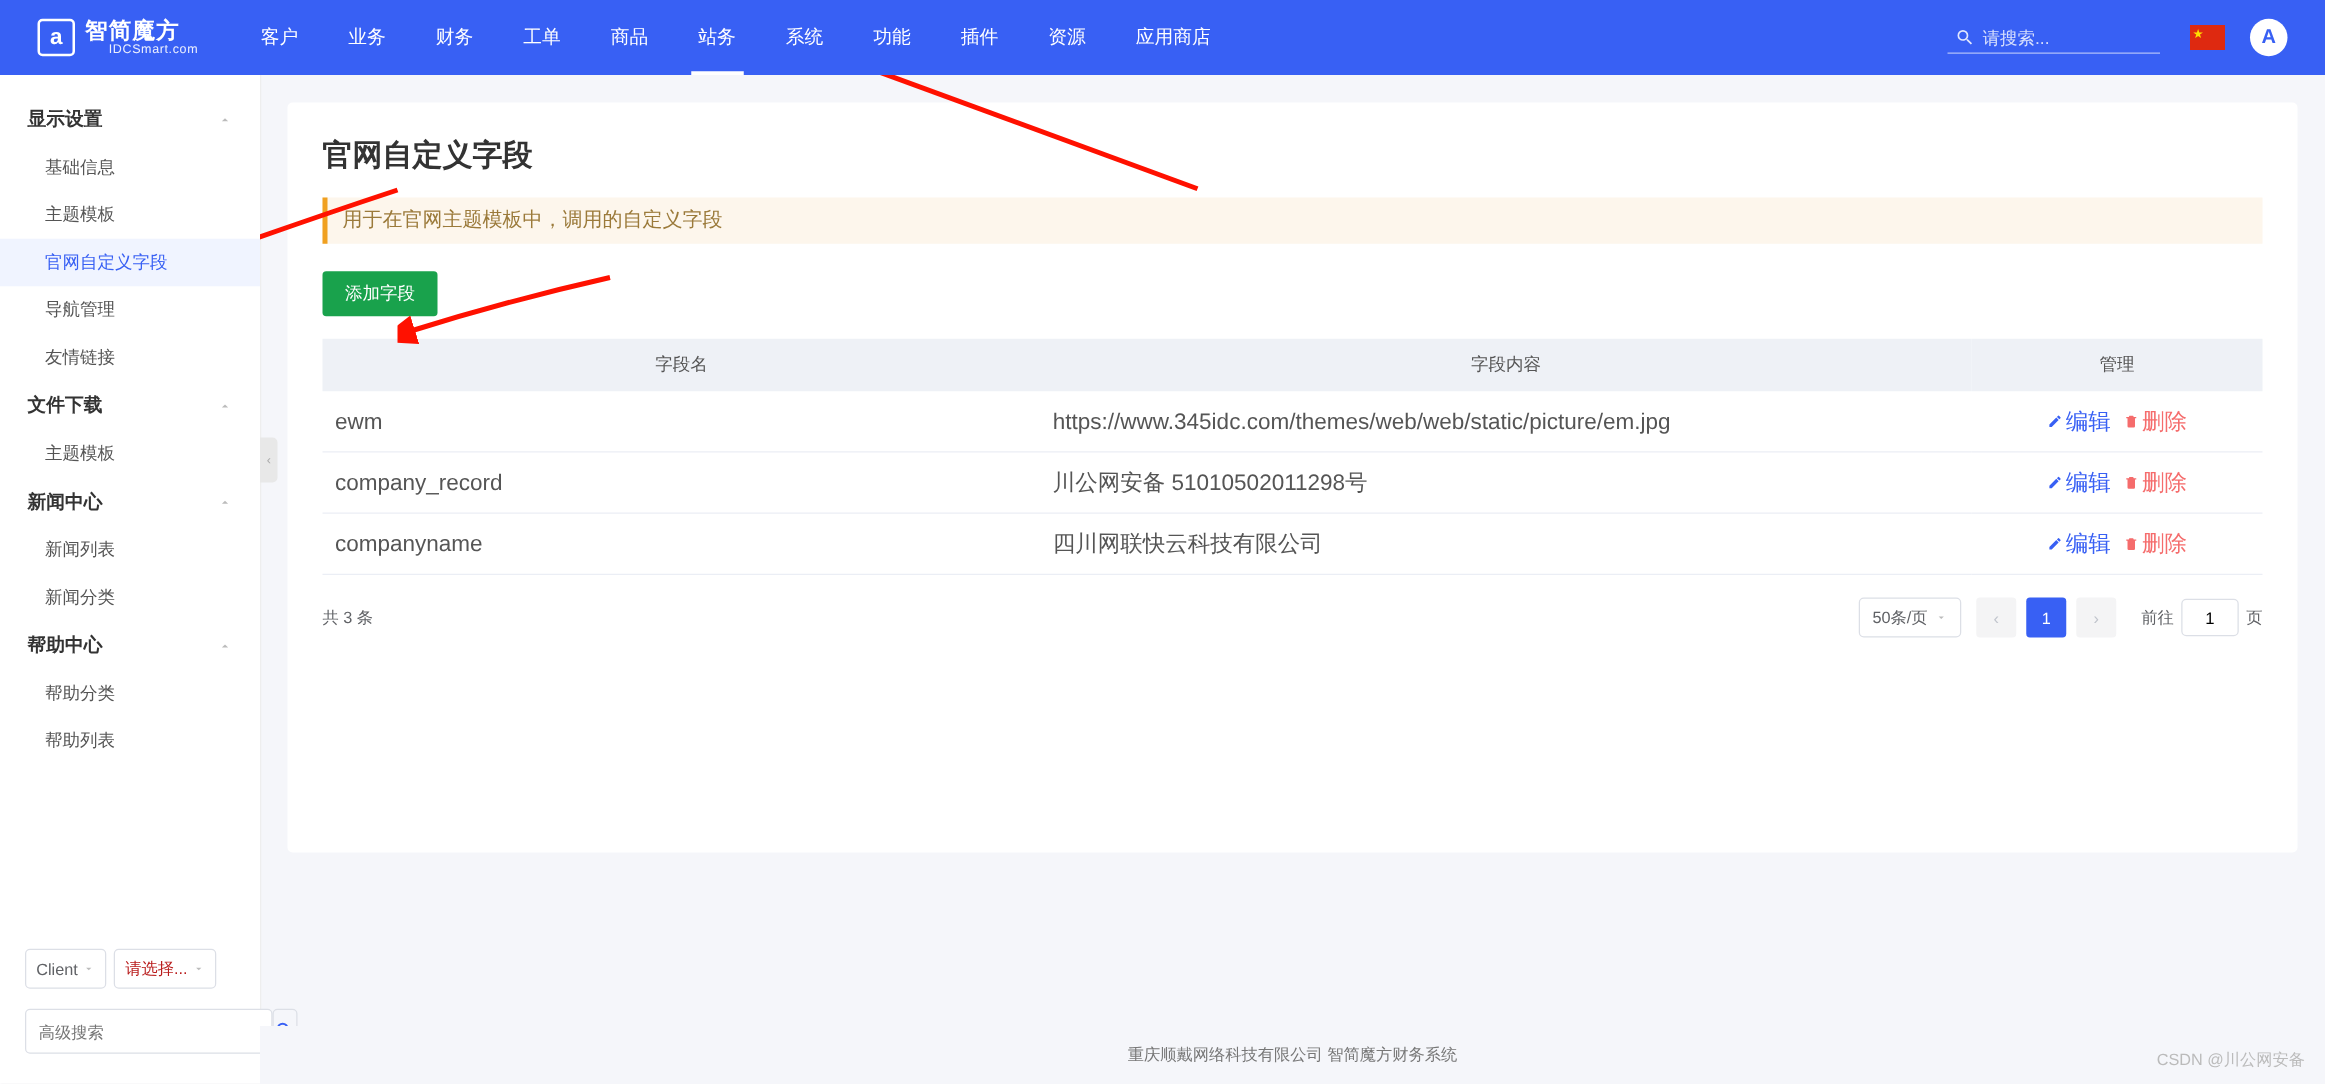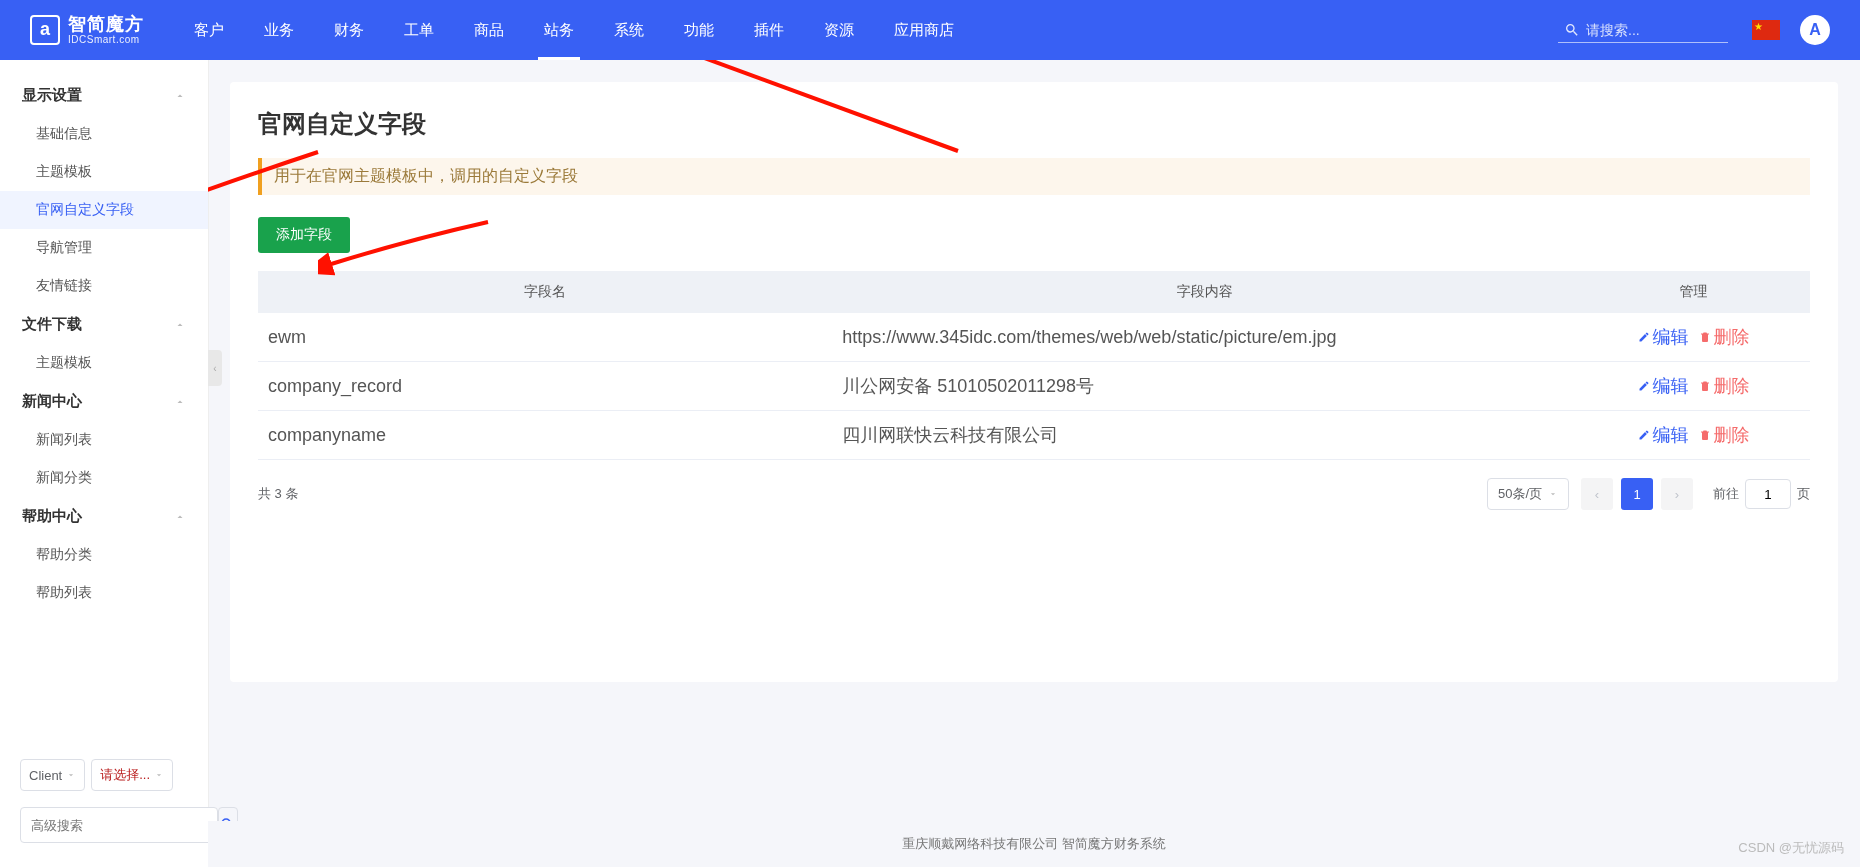--- a/index.html
+++ b/index.html
@@ -2,21 +2,21 @@
 <html><head>
 <meta charset="utf-8">
 <style>
 * { margin: 0; padding: 0; box-sizing: border-box; }
 body { font-family: "Microsoft YaHei", Arial, sans-serif; font-size: 14px; color: #333; background: #f5f6fa; overflow: hidden; }
 .header { height: 60px; background: #3860f4; display: flex; align-items: center; padding: 0 30px; color: #fff; }
 .logo { display: flex; align-items: center; gap: 8px; margin-right: 30px; }
 .logo-icon { width: 30px; height: 30px; border: 2px solid #fff; border-radius: 4px; display: flex; align-items: center; justify-content: center; font-weight: bold; font-size: 18px; }
 .logo-text { display: flex; flex-direction: column; line-height: 1.1; }
 .logo-main { font-size: 18px; font-weight: bold; letter-spacing: 1px; }
-.logo-sub { font-size: 10px; opacity: .9; letter-spacing: .5px; }
+.logo-sub { font-size: 10px; opacity: .9; letter-spacing: .5px; margin-left: 19px; }
 .nav { display: flex; gap: 0; flex: 1; }
 .nav-item { padding: 0 20px; height: 60px; line-height: 60px; cursor: pointer; position: relative; font-size: 15px; }
 .nav-item.active::after { content: ""; position: absolute; bottom: 0; left: 50%; transform: translateX(-50%); width: 42px; height: 3px; background: #fff; }
 .search-box { display: flex; align-items: center; background: transparent; border-bottom: 1px solid rgba(255,255,255,.6); padding: 4px 6px; margin-right: 24px; width: 170px; }
 .search-box svg { fill: #fff; opacity: .85; flex-shrink: 0; }
 .search-box input { background: transparent; border: none; outline: none; color: #fff; margin-left: 6px; font-size: 14px; width: 100%; }
 .search-box input::placeholder { color: rgba(255,255,255,.8); }
 .flag { width: 28px; height: 20px; background: #de2910; position: relative; margin-right: 20px; }
 .flag::before { content: "★"; position: absolute; top: 1px; left: 2px; font-size: 10px; color: #ffde00; }
 .avatar { width: 30px; height: 30px; border-radius: 50%; background: #fff; color: #3860f4; display: flex; align-items: center; justify-content: center; font-weight: bold; font-size: 16px; }
@@ -246,13 +246,13 @@
           <marker id="ah3" markerWidth="10" markerHeight="10" refX="1" refY="3" orient="auto">
             <path d="M0,0 L0,6 L8,3 z" fill="#f10"></path>
           </marker>
         </defs>
       <path d="M170 12 Q 90 30 10 55" stroke="#f10" stroke-width="4" fill="none" marker-end="url(#ah3)"></path>
     </svg>
   </div>
 </div>
 
 <div class="footer">重庆顺戴网络科技有限公司 智简魔方财务系统</div>
-<div class="watermark">CSDN @无忧源码</div>
+<div class="watermark">CSDN @川公网安备</div>
 
 </body></html>

